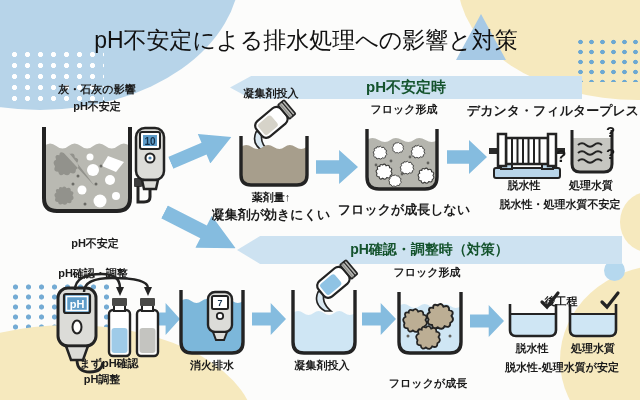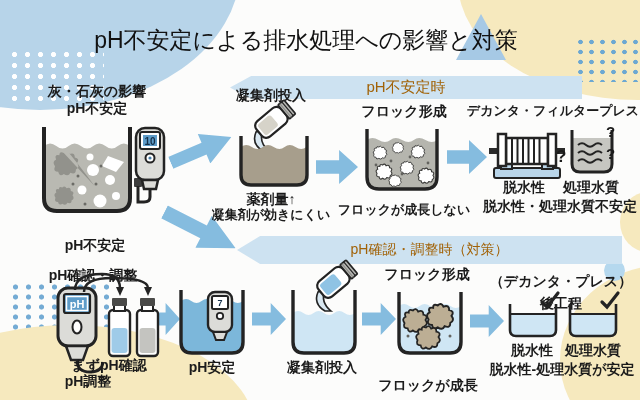--- a/index.html
+++ b/index.html
@@ -7,24 +7,24 @@
          font-family:"Liberation Sans","DejaVu Sans",sans-serif;color:#1b1b1b;}
   .blob{position:absolute;border-radius:50%;}
   .dots{position:absolute;}
   .dots-w{background-image:radial-gradient(circle,#ffffff 2.2px,rgba(255,255,255,0) 2.9px);background-size:13px 11px;}
   .dots-b{background-image:radial-gradient(circle,#74abd4 2.2px,rgba(116,171,212,0) 2.9px);background-size:13px 10px;}
   .dots-b2{background-image:radial-gradient(circle,#6da8d2 2px,rgba(109,168,210,0) 2.6px);background-size:11px 10px;}
   .tri{position:absolute;clip-path:polygon(50% 0,100% 100%,0 100%);}
   .title{position:absolute;left:306px;top:25px;transform:translateX(-50%);
          font-size:23px;font-weight:normal;white-space:nowrap;color:#111;}
   .banner{position:absolute;clip-path:polygon(0 50%,6% 0,100% 0,100% 100%,6% 100%);
-          display:flex;align-items:center;justify-content:center;font-weight:normal;color:#a16207;}
+          display:flex;align-items:center;justify-content:center;font-weight:bold;color:#14532d;}
   .arr{position:absolute;clip-path:polygon(0 30%,55% 30%,55% 0,100% 50%,55% 100%,55% 70%,0 70%);}
   .lb{position:absolute;transform:translateX(-50%);font-weight:bold;white-space:nowrap;
-      font-size:14px;line-height:1;color:#1b1b1b;}
+      font-size:11px;line-height:1;color:#1b1b1b;}
   .lb.small{font-size:13px;}
   .q{position:absolute;font-weight:bold;font-size:17px;line-height:1;color:#1b1b1b;}
   svg{position:absolute;overflow:visible;}
 </style>
 </head>
 <body>
 
 <div id="stage">
 
   <div class="blob" style="left:-160px;top:-170px;width:400px;height:280px;background:#b7d4e9;"></div>
@@ -198,34 +198,34 @@
     <rect x="5" y="0" width="15" height="8" rx="1" fill="#4a4a48"></rect>
   </svg>
   <svg style="left:135px;top:298px;" width="25" height="60" viewBox="0 0 25 60">
     <rect x="2" y="12" width="21" height="46" rx="4" fill="#fff" stroke="#232323" stroke-width="2.4"></rect>
     <rect x="4.5" y="30" width="16" height="25" rx="3" fill="#c4c4c0"></rect>
     <rect x="7" y="7" width="11" height="6" fill="#fff" stroke="#232323" stroke-width="2"></rect>
     <rect x="5" y="0" width="15" height="8" rx="1" fill="#4a4a48"></rect>
   </svg>
 
   <div class="lb" style="left:92px;top:358px;margin-left:17px;">まずpH確認</div>
-  <div class="lb" style="left:88px;top:374px;">pH調整</div>
+  <div class="lb" style="left:102px;top:374px;">pH調整</div>
 
   <svg style="left:176px;top:288px;" width="72" height="68" viewBox="0 0 72 68">
     <path d="M5,13 q5,-4 10.3,0 t10.3,0 t10.3,0 t10.3,0 t10.3,0 t10.5,0 V54 Q67,65 56,65 H16 Q5,65 5,54 Z" fill="#7cb7da"></path>
     <g transform="translate(32,4)">
       <rect x="0" y="0" width="24" height="40" rx="7" fill="#dcdcd8" stroke="#232323" stroke-width="2.4"></rect>
       <path d="M5,40 L8,48 H16 L19,40 Z" fill="#dcdcd8" stroke="#232323" stroke-width="2"></path>
       <rect x="4" y="4" width="16" height="13" rx="1.5" fill="#fff" stroke="#232323" stroke-width="2"></rect>
       <text x="12" y="14" font-size="9" font-weight="bold" fill="#14304a" text-anchor="middle">7</text>
       <circle cx="12" cy="24" r="3.2" fill="#fff" stroke="#232323" stroke-width="1.8"></circle>
     </g>
     <path d="M5,2 V54 Q5,65 16,65 H56 Q67,65 67,54 V2" fill="none" stroke="#232323" stroke-width="3.4"></path>
   </svg>
-  <div class="lb" style="left:212px;top:360px;">pH安定</div>
+  <div class="lb" style="left:212px;top:360px;">消火排水</div>
 
   <svg style="left:288px;top:288px;" width="72" height="68" viewBox="0 0 72 68">
     <path d="M5,25 q5,-4 10.3,0 t10.3,0 t10.3,0 t10.3,0 t10.3,0 t10.5,0 V54 Q67,65 56,65 H16 Q5,65 5,54 Z" fill="#cfe6f4"></path>
     <path d="M5,2 V54 Q5,65 16,65 H56 Q67,65 67,54 V2" fill="none" stroke="#232323" stroke-width="3.4"></path>
   </svg>
 
   <svg style="left:306px;top:254px;" width="64" height="62" viewBox="0 0 64 62">
     <path d="M12,38 Q7,50 19,57 L25,57 Q14,48 19,36 Z" fill="#d9e8f2" stroke="#232323" stroke-width="1.6"></path>
     <g transform="translate(40,6) rotate(50)">
       <rect x="-1" y="8" width="20" height="32" rx="6" fill="#fff" stroke="#232323" stroke-width="2.2"></rect>
@@ -246,21 +246,20 @@
       <path d="M-2,-10 Q1,-13 3,-9 Q8,-11 8,-6 Q13,-5 10,-1 Q13,3 9,5 Q9,10 4,8 Q2,12 -2,9 Q-6,12 -7,7 Q-12,7 -10,2 Q-13,-2 -9,-4 Q-11,-9 -6,-8 Q-6,-12 -2,-10 Z" transform="translate(46,27) scale(1.15)"></path>
       <path d="M-2,-10 Q1,-13 3,-9 Q8,-11 8,-6 Q13,-5 10,-1 Q13,3 9,5 Q9,10 4,8 Q2,12 -2,9 Q-6,12 -7,7 Q-12,7 -10,2 Q-13,-2 -9,-4 Q-11,-9 -6,-8 Q-6,-12 -2,-10 Z" transform="translate(34,48) scale(1.05)"></path>
     </g>
     <circle cx="56" cy="46" r="1.5" fill="#63635f"></circle>
       <circle cx="14" cy="46" r="1.5" fill="#63635f"></circle>
     <path d="M5,2 V52 Q5,63 16,63 H56 Q67,63 67,52 V2" fill="none" stroke="#232323" stroke-width="3.4"></path>
   </svg>
   <div class="lb" style="left:428px;top:378px;">フロックが成長</div>
 
   <div class="lb" style="left:561px;top:258px;margin-top:38px;">後工程</div>
-  <div class="lb" style="left:561px;top:274px;">（デカンタ・プレス）</div>
 
   <svg style="left:506px;top:290px;" width="54" height="50" viewBox="0 0 54 50">
     <polyline points="36,12 41,17 52,3" fill="none" stroke="#232323" stroke-width="3.2" stroke-linecap="round"></polyline>
     <path d="M4,24 H50 V40 Q50,46 44,46 H10 Q4,46 4,40 Z" fill="#cfe6f4"></path>
     <line x1="4" y1="24" x2="50" y2="24" stroke="#232323" stroke-width="2"></line>
     <path d="M4,14 V40 Q4,46 10,46 H44 Q50,46 50,40 V14" fill="none" stroke="#232323" stroke-width="2.6"></path>
   </svg>
   <svg style="left:566px;top:290px;" width="54" height="50" viewBox="0 0 54 50">
     <polyline points="36,12 41,17 52,3" fill="none" stroke="#232323" stroke-width="3.2" stroke-linecap="round"></polyline>
     <path d="M4,24 H50 V40 Q50,46 44,46 H10 Q4,46 4,40 Z" fill="#cfe6f4"></path>

